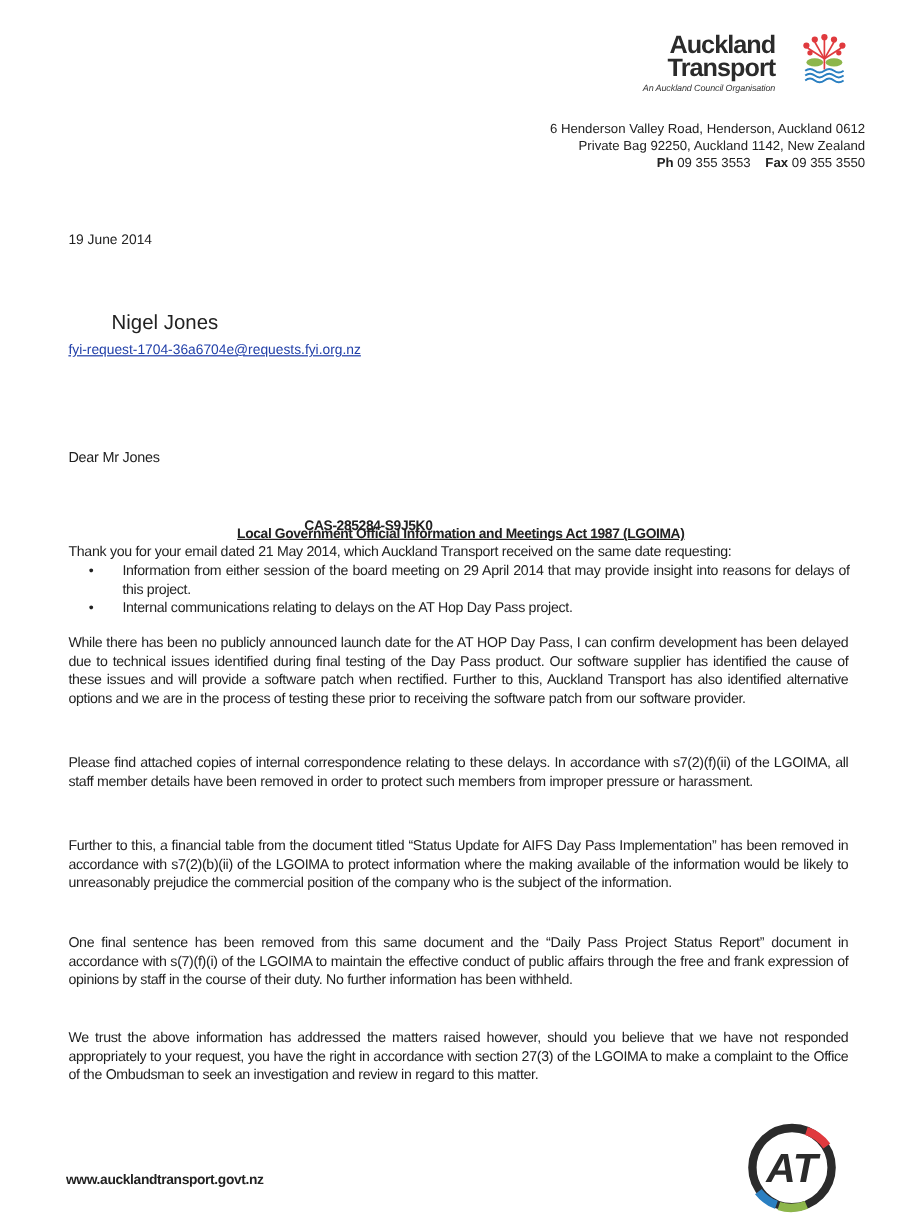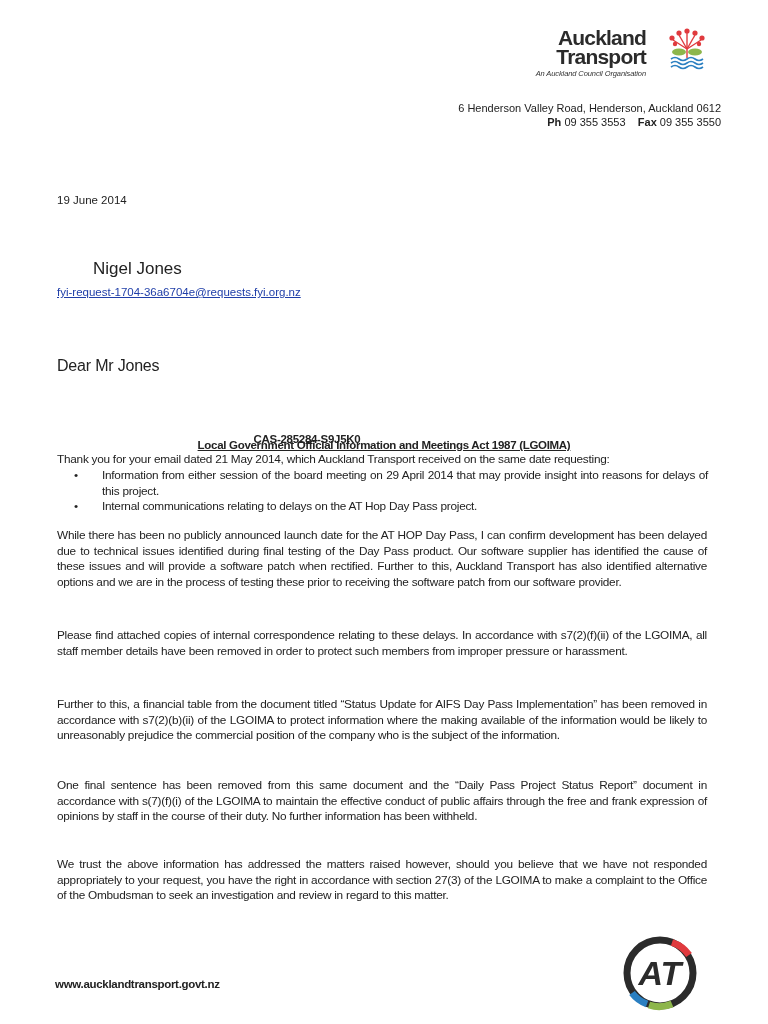--- a/index.html
+++ b/index.html
@@ -7,21 +7,21 @@
     .abs { position: absolute; }
     .logo-text { right: 122px; top: 28px; text-align: right; }
     .logo-line { font-family: "Liberation Sans", sans-serif; font-weight: bold; font-size: 21px; line-height: 19px; color: #2b2b2b; letter-spacing: -0.8px; }
     .logo-sub { font-style: italic; font-size: 7.5px; color: #333; margin-top: 3px; letter-spacing: -0.1px; }
     .logo-flower { left: 667px; top: 27px; width: 40px; height: 44px; }
     .address { right: 47px; top: 101px; text-align: right; font-size: 11px; line-height: 14px; color: #222; }
     .address b { font-weight: bold; text-align: center; }
     .date { left: 57px; top: 194px; font-size: 11.5px; }
     .recipient { left: 57px; top: 259px; font-size: 17px; padding-left: 36px; }
     .email { left: 57px; top: 286px; font-size: 11.5px; color: #1f3ea8; text-decoration: underline; }
-    .salutation { left: 57px; top: 357px; font-size: 16px; letter-spacing: -0.2px; }
+    .salutation { left: 57px; top: 374px; font-size: 12px; letter-spacing: -0.2px; }
     .subject { left: 0; width: 768px; top: 399px; text-align: center; font-weight: bold; font-size: 11.5px; text-decoration: underline; letter-spacing: -0.3px; margin-top: 40px; }
     .ref { left: 0; width: 614px; top: 433px; text-align: center; font-weight: bold; font-size: 11.5px; letter-spacing: -0.3px; }
     .para { left: 57px; width: 650px; font-size: 11.8px; line-height: 15.6px; text-align: justify; letter-spacing: -0.25px; }
     .intro { top: 452px; text-align: left; }
     .bullets { left: 72px; top: 468px; width: 636px; margin: 0; padding: 0; list-style: none; font-size: 11.8px; line-height: 15.6px; letter-spacing: -0.25px; }
     .bullets li { position: relative; padding-left: 30px; text-align: justify; }
     .bullets li .dot { position: absolute; left: 2px; top: 0; }
     .p1 { top: 528px; }
     .p2 { top: 628px; }
     .p3 { top: 697px; }
@@ -61,20 +61,21 @@
   <line x1="20" y1="22" x2="20" y2="31" stroke="#e03a3e" stroke-width="1.4"></line>
   <g stroke="#2a7fc1" stroke-width="1.6" fill="none">
     <path d="M4 32 q4 -3 8 0 t8 0 t8 0 t8 0"></path>
     <path d="M4 36 q4 -3 8 0 t8 0 t8 0 t8 0"></path>
     <path d="M4 40 q4 -3 8 0 t8 0 t8 0 t8 0"></path>
   </g>
 </svg>
 
 <div class="abs address">
   <div>6 Henderson Valley Road, Henderson, Auckland 0612</div>
+  <div>Private Bag 92250, Auckland 1142, New Zealand</div>
   <div>
     <b>Ph</b>
     <span>09 355 3553</span>&nbsp;&nbsp;&nbsp;
     <b>Fax</b>
     <span>09 355 3550</span>
   </div>
 </div>
 
 <div class="abs date">19 June 2014</div>
 <div class="abs recipient">Nigel Jones</div>

